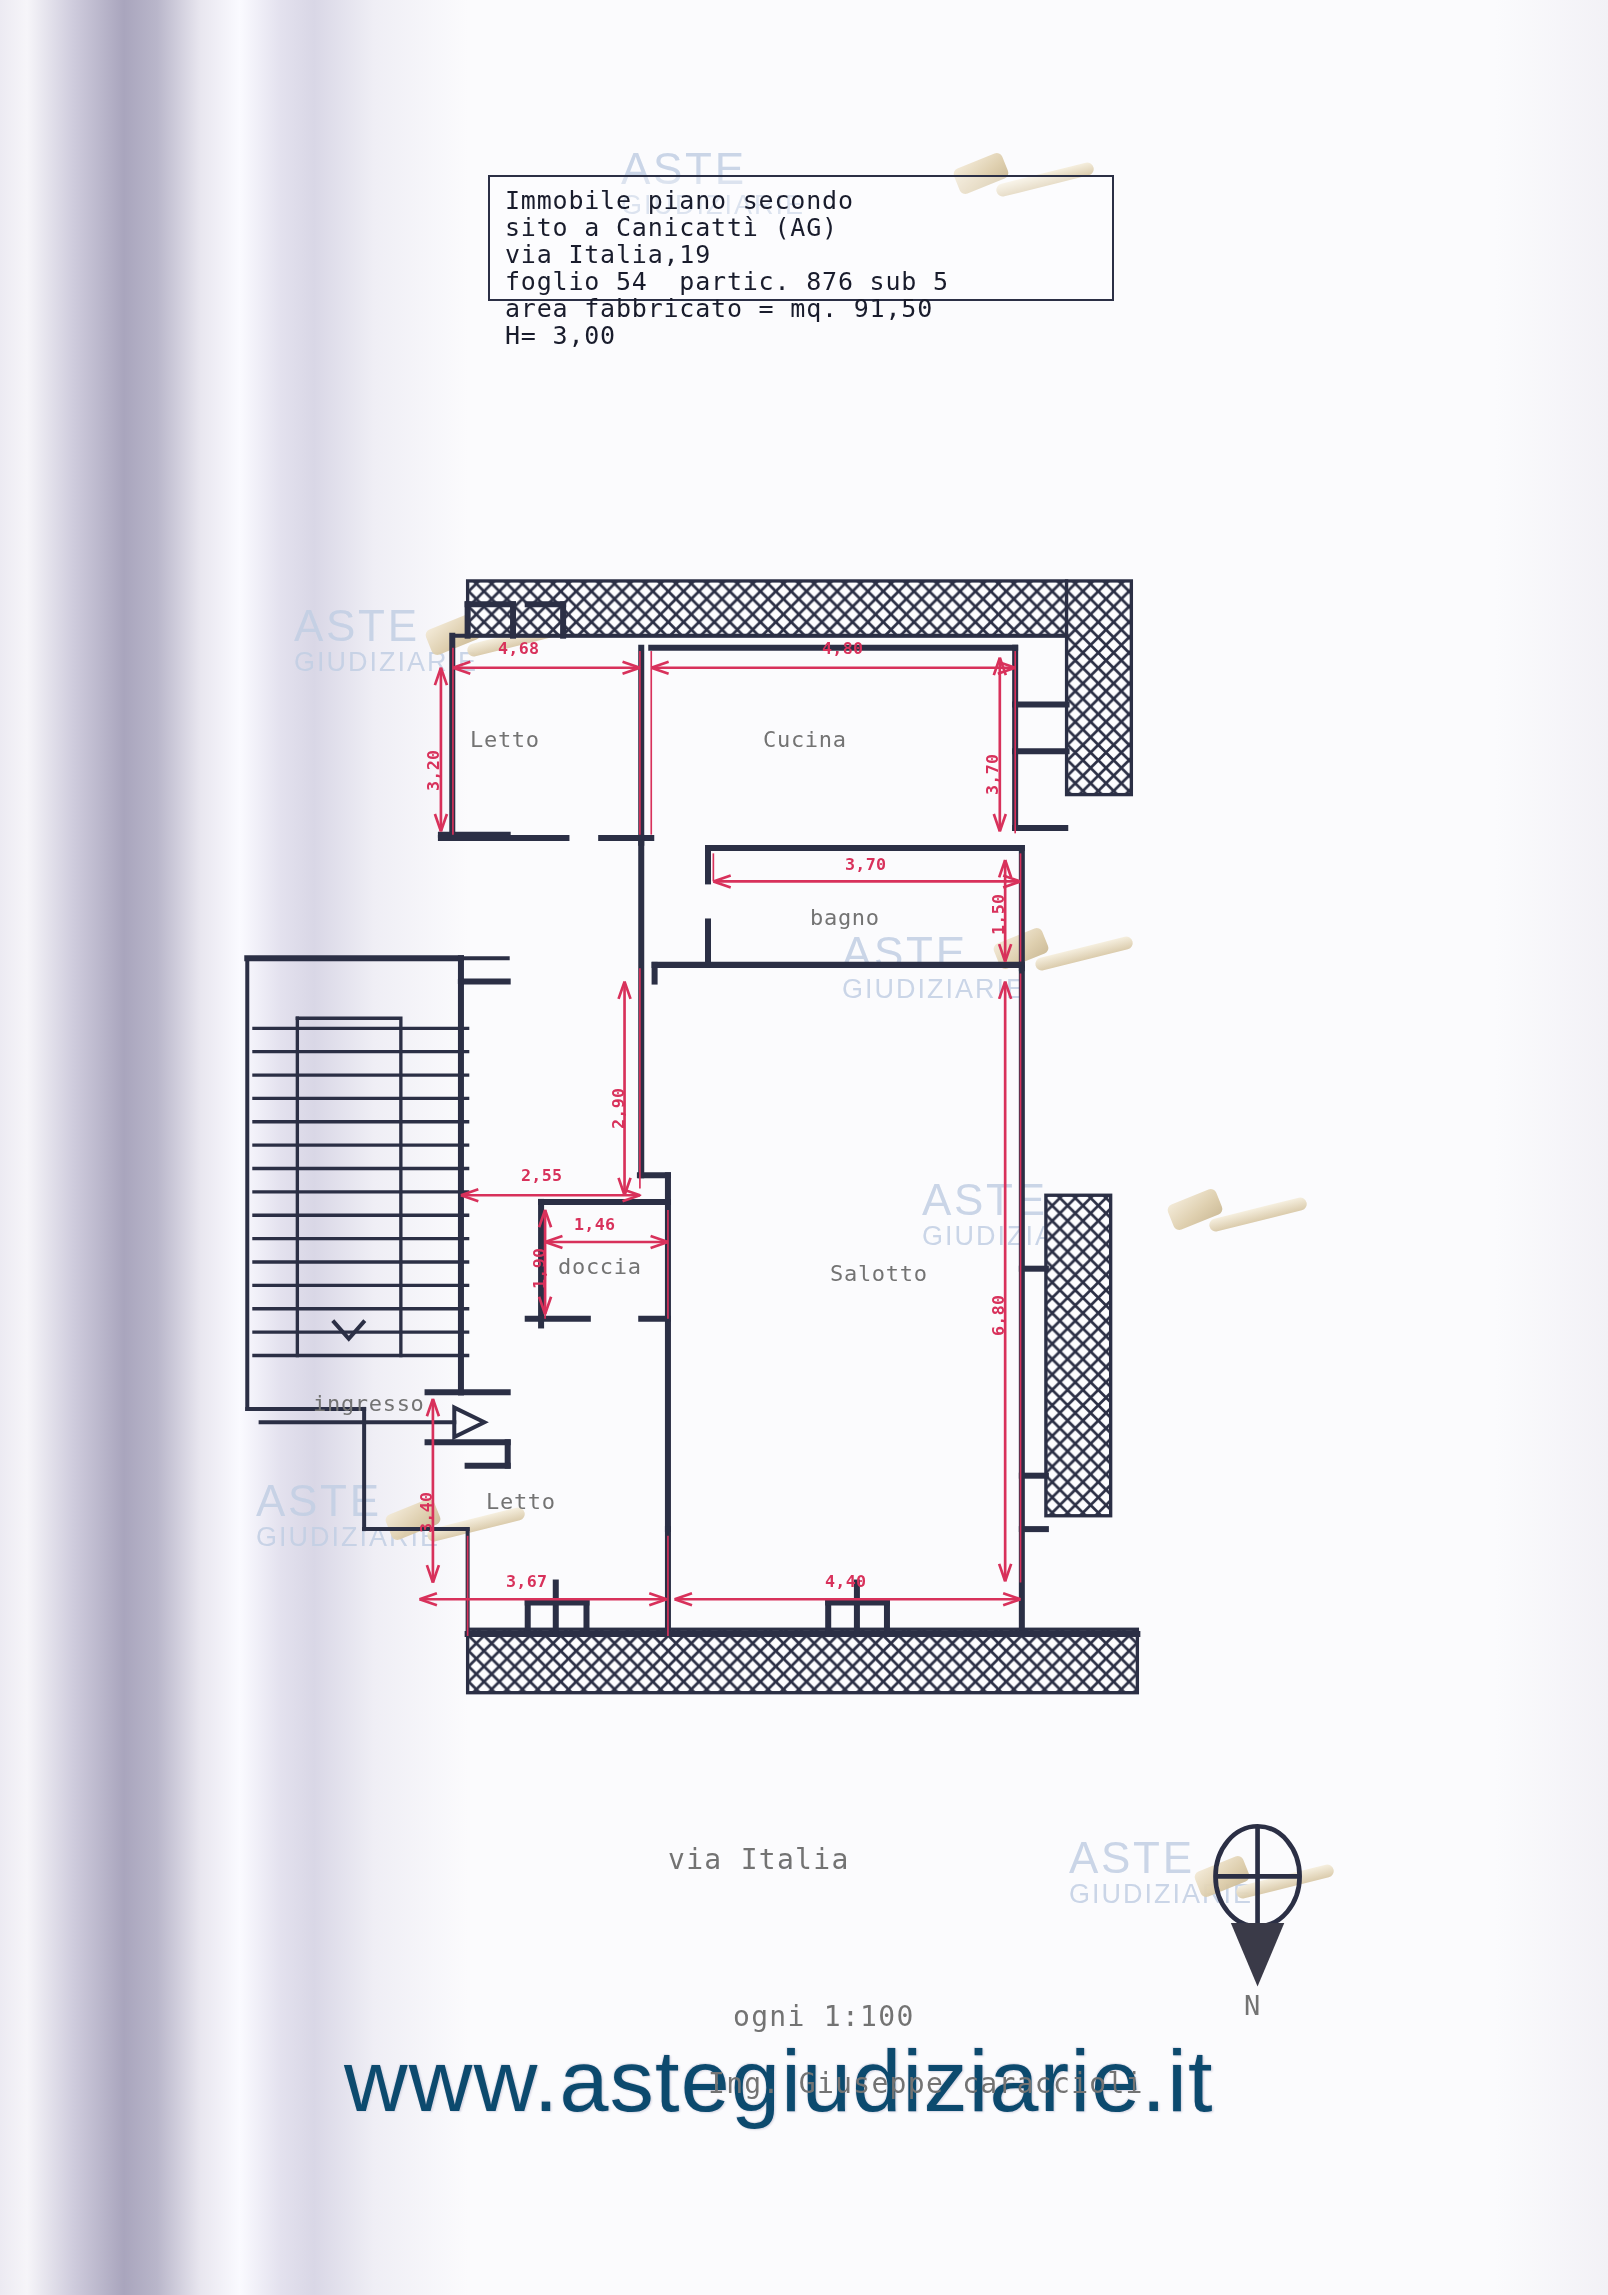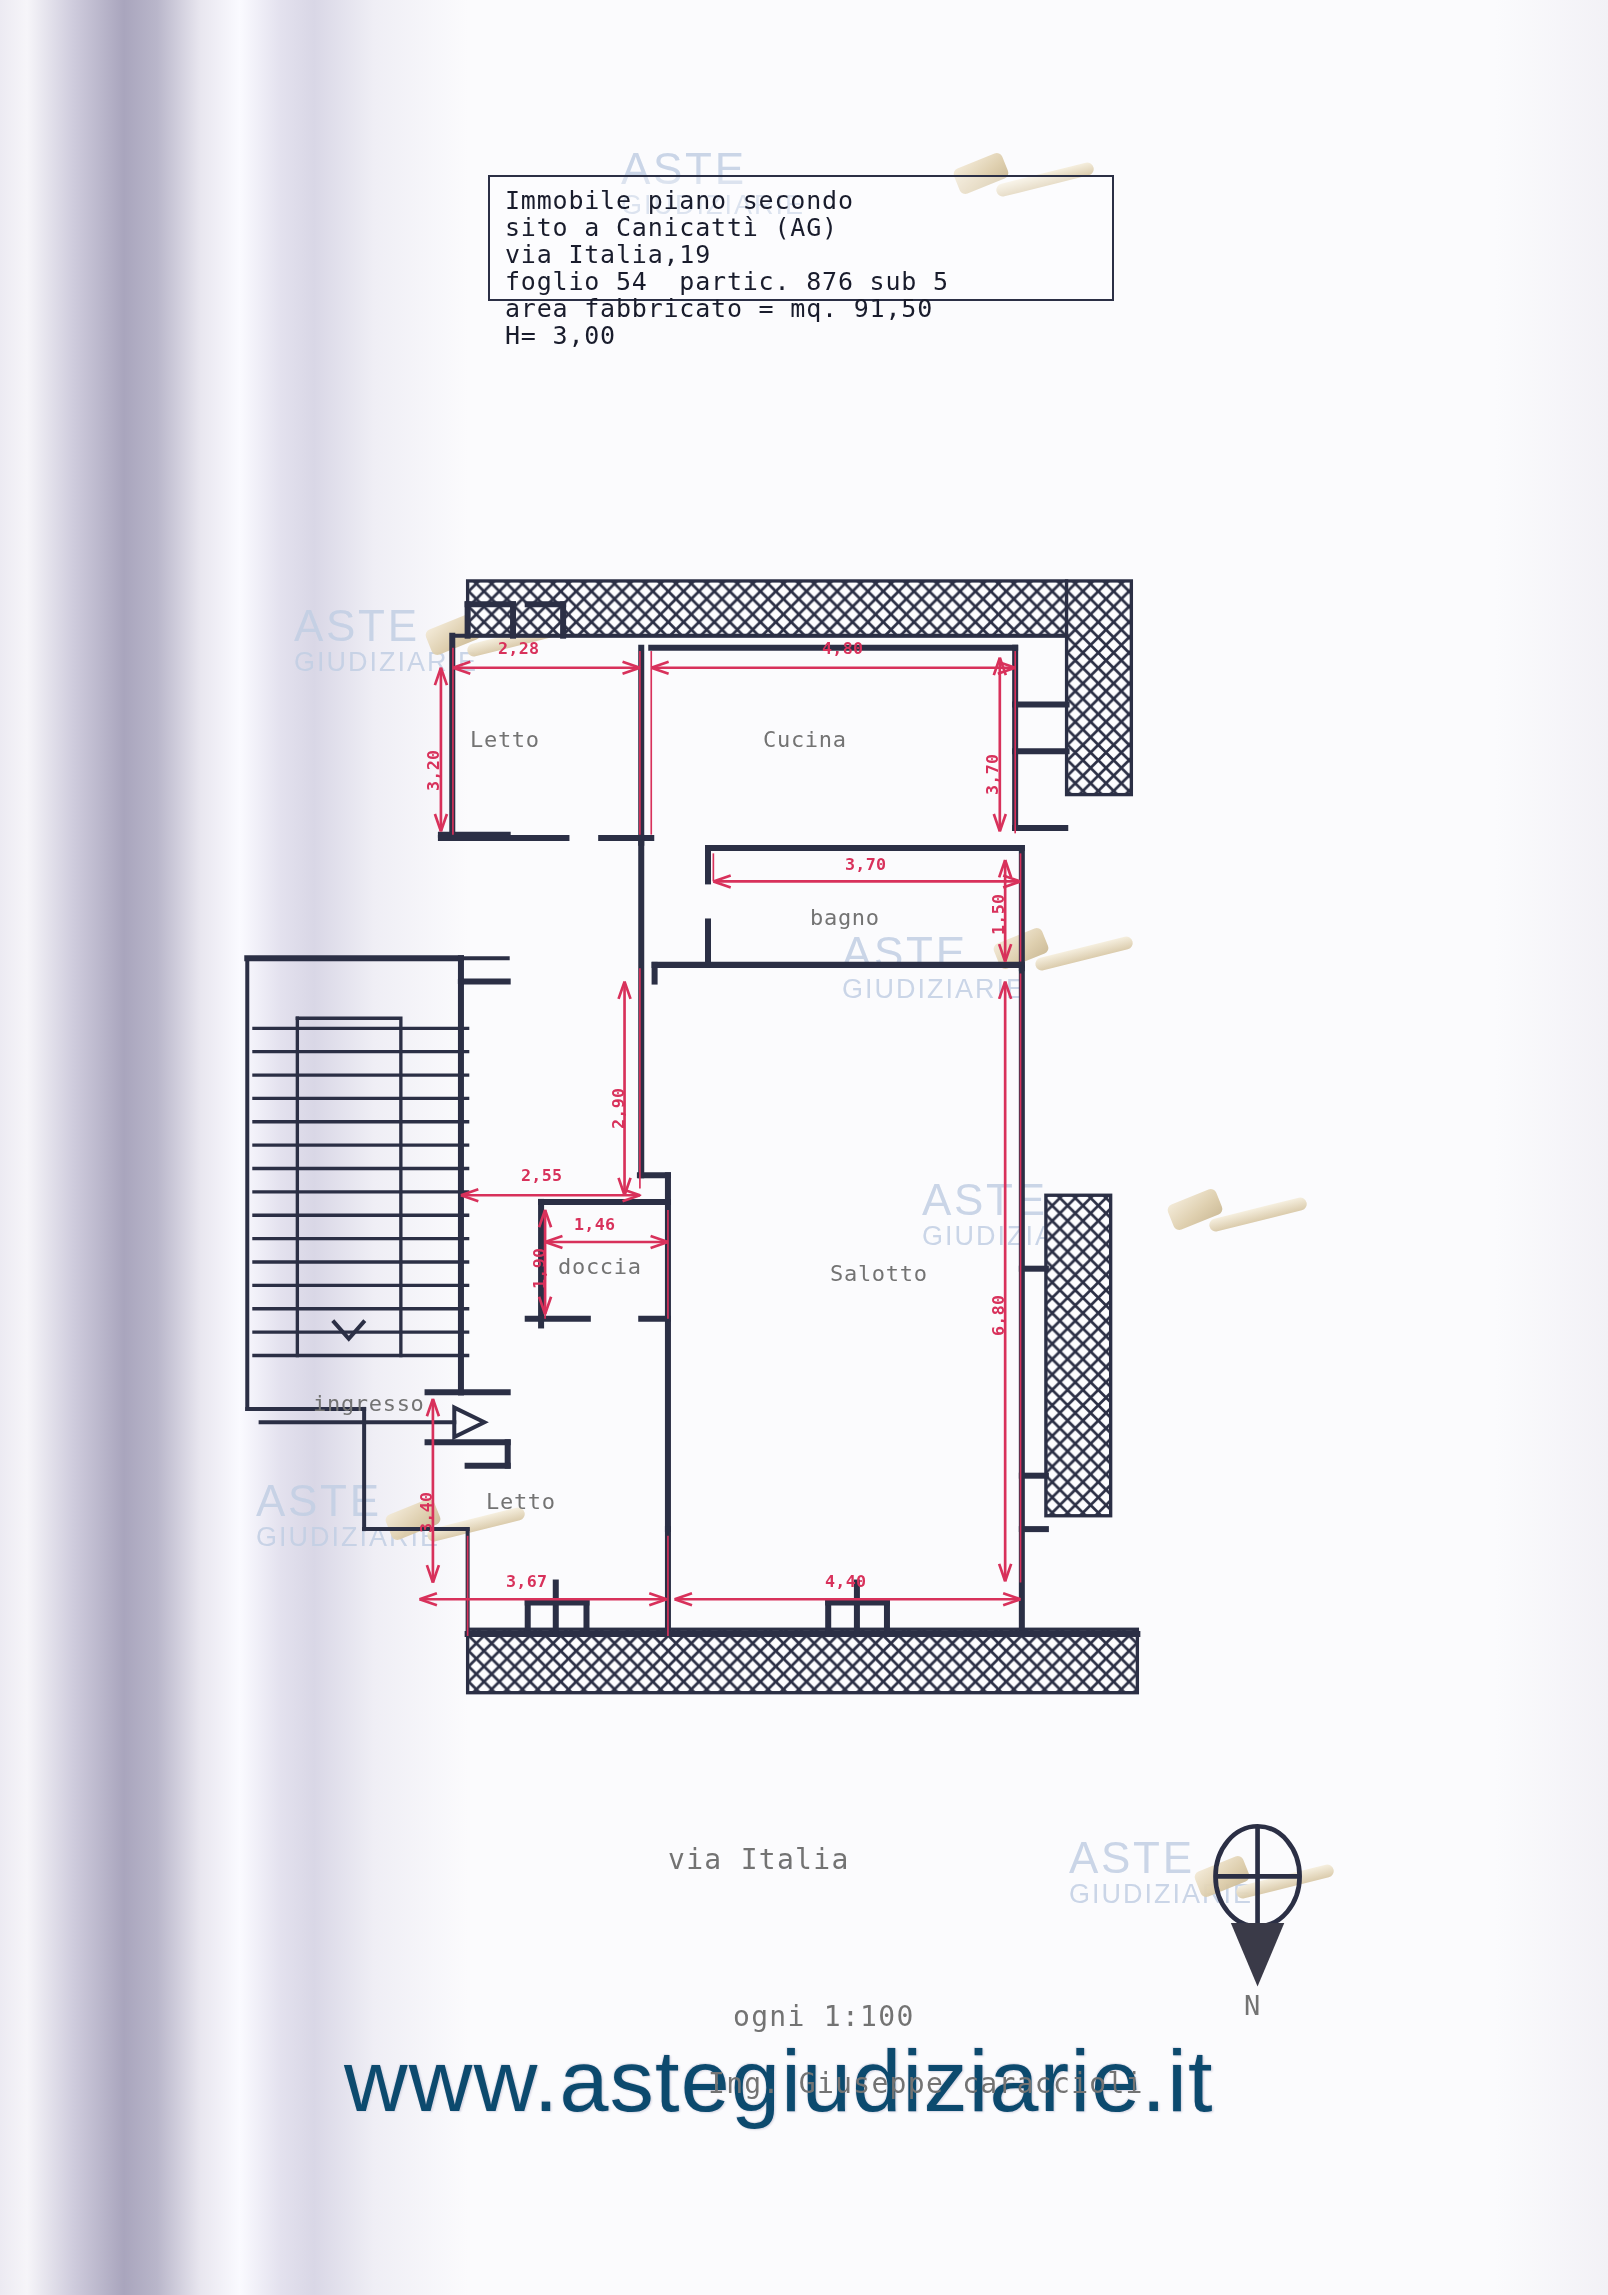--- a/index.html
+++ b/index.html
@@ -399,21 +399,21 @@
 </svg>
 
 <div class="lbl room" style="left:470px;top:727px;">Letto</div>
 <div class="lbl room" style="left:763px;top:727px;">Cucina</div>
 <div class="lbl room" style="left:810px;top:905px;">bagno</div>
 <div class="lbl room" style="left:558px;top:1254px;text-align:center;">doccia</div>
 <div class="lbl room" style="left:830px;top:1261px;">Salotto</div>
 <div class="lbl room" style="left:486px;top:1489px;">Letto</div>
 <div class="lbl room" style="left:313px;top:1391px;">ingresso</div>
 
-<div class="dim" style="left:498px;top:638px;">2,28</div>
+<div class="dim" style="left:498px;top:638px;">4,68</div>
 <div class="dim" style="left:822px;top:638px;">4,80</div>
 <div class="dim v" style="left:423px;top:791px;">3,20</div>
 <div class="dim v" style="left:982px;top:795px;">3,70</div>
 <div class="dim" style="left:845px;top:854px;">3,70</div>
 <div class="dim v" style="left:988px;top:935px;">1,50</div>
 <div class="dim v" style="left:608px;top:1129px;">2,90</div>
 <div class="dim" style="left:521px;top:1165px;">2,55</div>
 <div class="dim" style="left:574px;top:1214px;">1,46</div>
 <div class="dim v" style="left:529px;top:1289px;">1,90</div>
 <div class="dim v" style="left:988px;top:1336px;">6,80</div>

